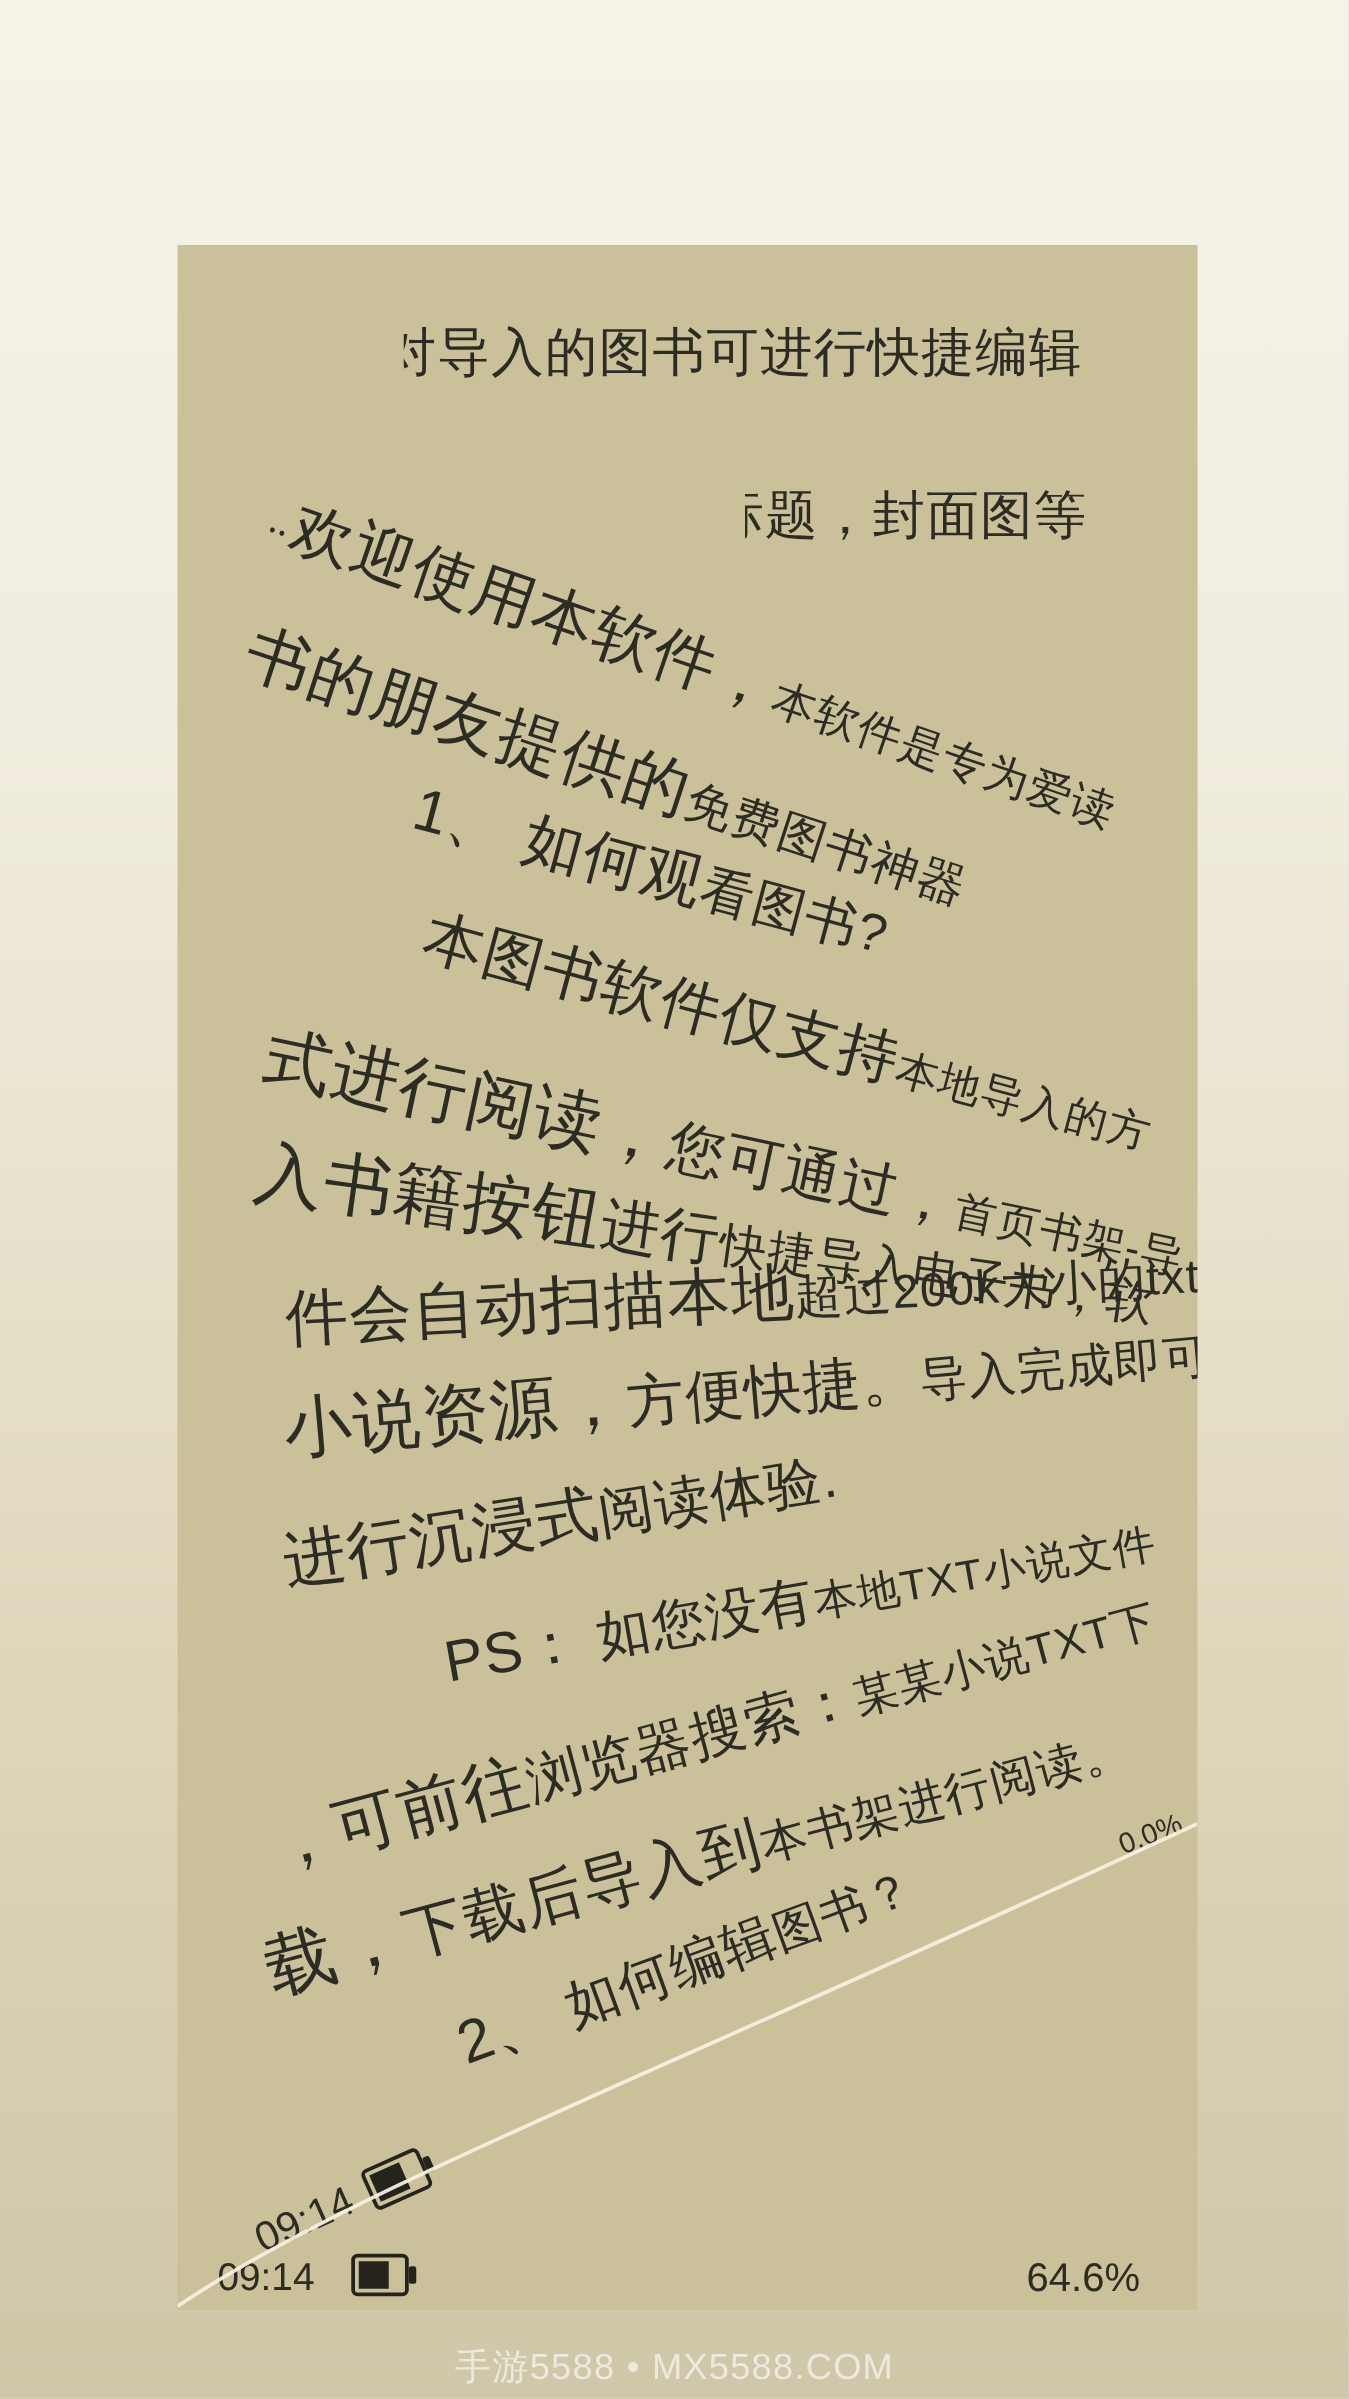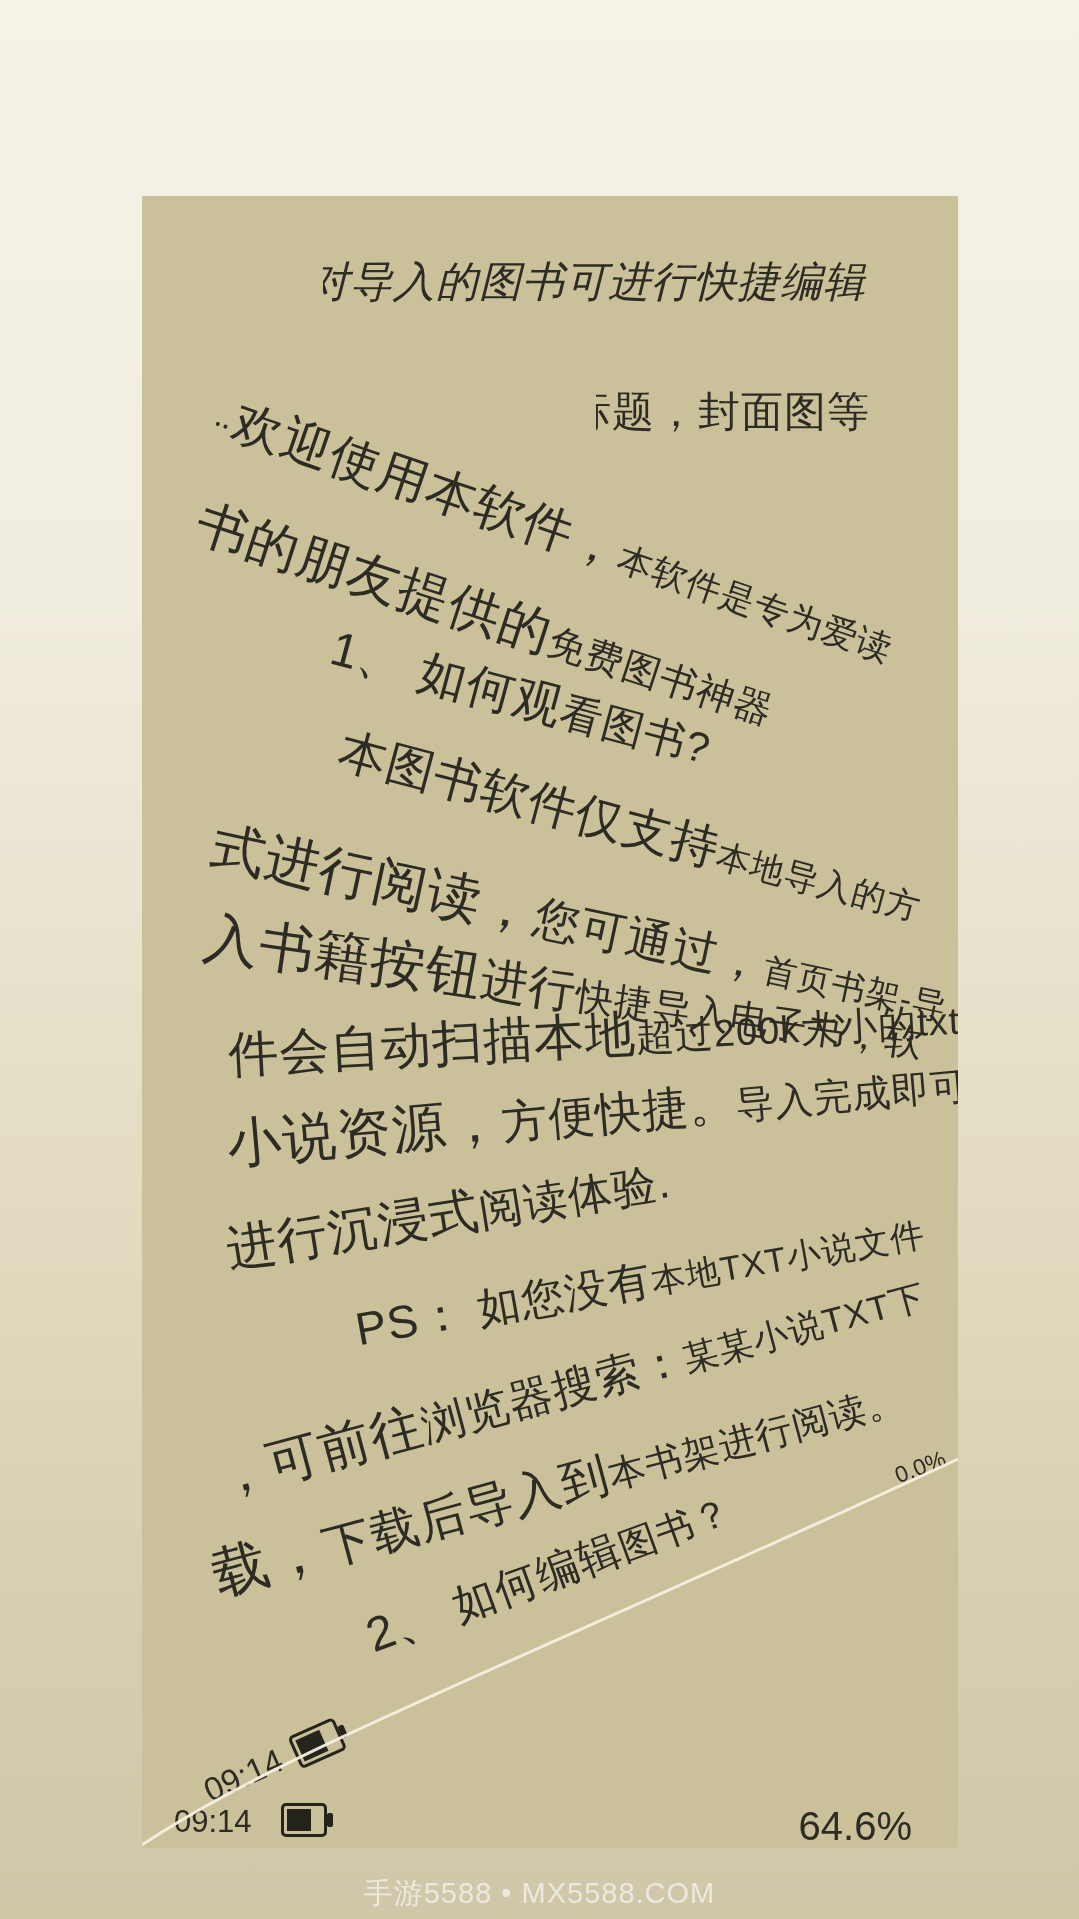--- a/index.html
+++ b/index.html
@@ -11,31 +11,31 @@
   .page{
     position:absolute; left:142px; top:196px; width:816px; height:1652px;
     background:#cac099; overflow:hidden; color:#2c2b24;
   }
   
   .clipline{
     position:absolute; overflow:hidden; white-space:nowrap; height:58px;
     font-size:42px; letter-spacing:1px; line-height:58px;
   }
   .t1{left:181px; top:57px;}
-  .t1 .inner{margin-left:-16px; display:inline-block;font-style:italic;}
+  .t1 .inner{margin-left:-16px; display:inline-block;}
   .t2{left:454px; top:187px;}
   .t2 .inner{margin-left:-27px; display:inline-block;}
   
   .status-straight{position:absolute; left:30px; top:1606px; width:760px; height:44px;}
   .st-time{position:absolute; left:2px; top:2px; font-size:31px; letter-spacing:0;}
   .bat{position:absolute; border:3px solid #24231c; border-radius:5px; background:transparent;}
   .bat .fill{position:absolute; left:3px; top:3px; bottom:3px; width:60%; background:#24231c;}
   .bat .nub{position:absolute; right:-9px; top:50%; transform:translateY(-50%); width:6px; height:14px; background:#24231c; border-radius:2px;}
   .st-bat{left:109px; top:1px; width:40px; height:28px;}
-  .st-prog{position:absolute; right:20px; top:2px; font-size:40px;}
+  .st-prog{position:absolute; right:20px; top:2px; font-size:32px;}
   
   .row{
     position:absolute; white-space:nowrap; transform-origin:0 0;
     letter-spacing:1px; line-height:1;
   }
   .row span{vertical-align:baseline;}
   .pre-marks{position:absolute; left:82px; top:198px; font-size:30px; transform:rotate(19deg); transform-origin:0 0;}
   
   .slant-status{
     position:absolute; left:56px; top:1579px; transform:rotate(-24deg); transform-origin:0 0;

